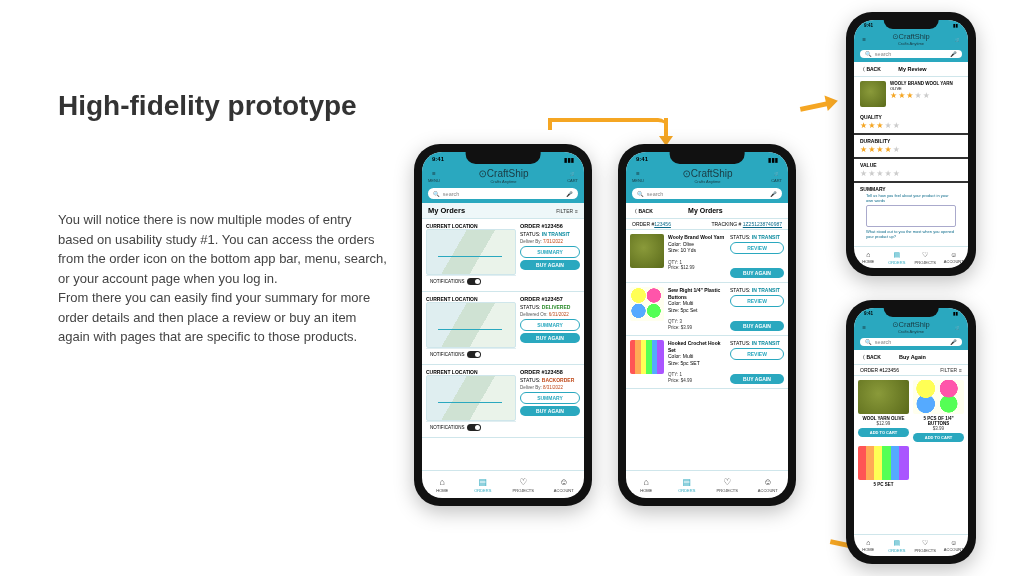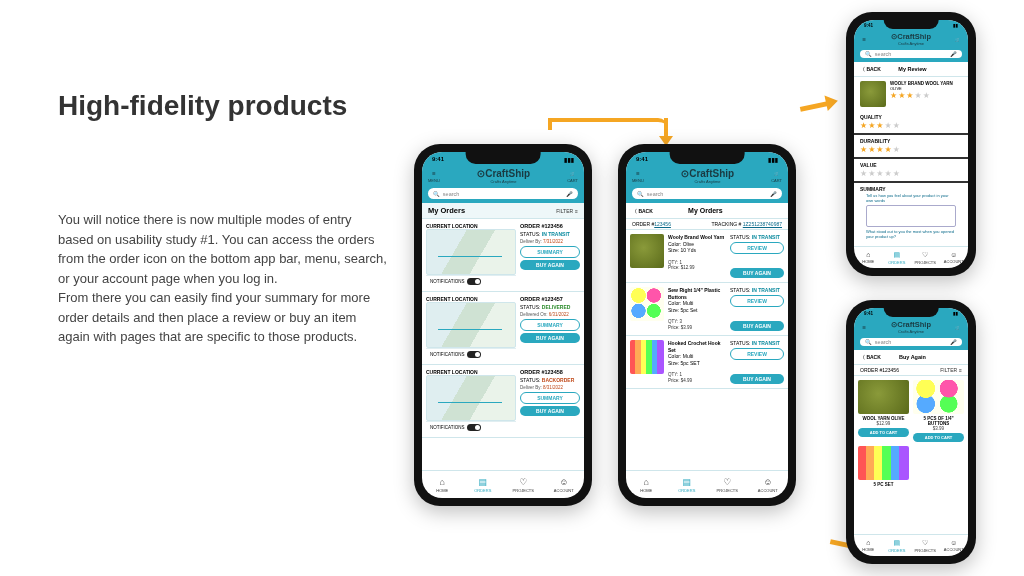--- a/index.html
+++ b/index.html
@@ -36,21 +36,21 @@
   .notch {
     position: absolute; left: 50%; transform: translateX(-50%);
     top: 8px; width: 42%; height: 12px; background: #111;
     border-radius: 0 0 10px 10px; z-index: 5;
   }
   .phone.small .notch { height: 9px; }
 
   .statusbar { height: 14px; background:#2aa8bf; display:flex; justify-content:space-between; align-items:center; padding:0 10px; font-size:6px; font-weight:600;}
   .phone.small .statusbar{height:10px;font-size:4.5px;}
   .appbar { background:#2aa8bf; padding:2px 6px 4px; display:flex; align-items:center; justify-content:space-between; }
-  .appbar .brand{font-weight:700;font-size:10px;color:#1a3a42;}
+  .appbar .brand{font-weight:400;font-size:10px;color:#1a3a42;}
   .phone.small .appbar .brand{font-size:7.5px;}
   .appbar .sub{font-size:4px;color:#1a3a42;}
   .appbar-side{display:flex;flex-direction:column;align-items:center;font-size:4px;color:#1a3a42;gap:1px;}
   .ic{width:10px;height:8px;display:flex;align-items:center;justify-content:center;}
   .phone.small .ic{width:8px;height:6px;}
   .searchbar{background:#2aa8bf;padding:0 6px 4px;}
   .searchinput{background:#fff;border-radius:8px;height:11px;display:flex;align-items:center;padding:0 5px;gap:3px;}
   .phone.small .searchinput{height:8px;}
   .searchinput span{color:#888;font-size:5.5px;}
   .content{flex:1;background:#fff;overflow:hidden;}
@@ -135,21 +135,21 @@
   .arr2{left:800px;top:96px;width:36px;height:20px;}
   .arr2 .bar{position:absolute;left:0;top:8px;right:8px;height:5px;background:#f5a623;transform:rotate(-12deg);}
   .arr2 .hd{right:-2px;top:-2px;border-top:8px solid transparent;border-bottom:8px solid transparent;border-left:12px solid #f5a623;transform:rotate(-12deg);}
   .arr3{left:830px;top:538px;width:36px;height:20px;}
   .arr3 .bar{position:absolute;left:0;top:4px;right:8px;height:5px;background:#f5a623;transform:rotate(12deg);}
   .arr3 .hd{right:-2px;top:4px;border-top:8px solid transparent;border-bottom:8px solid transparent;border-left:12px solid #f5a623;transform:rotate(12deg);}
 </style>
 </head>
 <body>
 
-<div class="heading">High-fidelity products</div>
+<div class="heading">High-fidelity prototype</div>
 <div class="body-text" style="white-space:pre-line;">You will notice there is now multiple modes of entry based on usability study #1.  You can access the orders from the order icon on the bottom app bar, menu, search, or your account page when you log in.
 From there you can easily find your summary for more order details and then place a review or buy an item again with pages that are specific to those products.</div>
 
 <div class="arrow arr1">
   <div class="p arr-path"></div>
     <div class="p2"></div>
     <div class="p3"></div>
     <div class="hd arr-head"></div>
 </div>
 <div class="arrow arr2">

